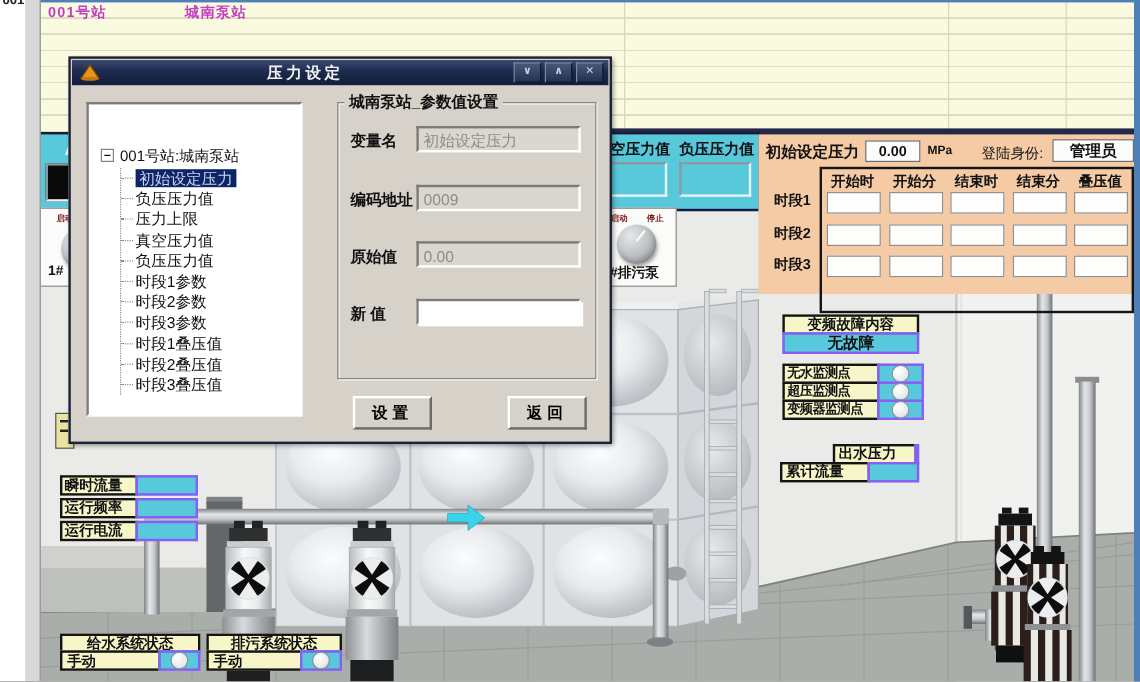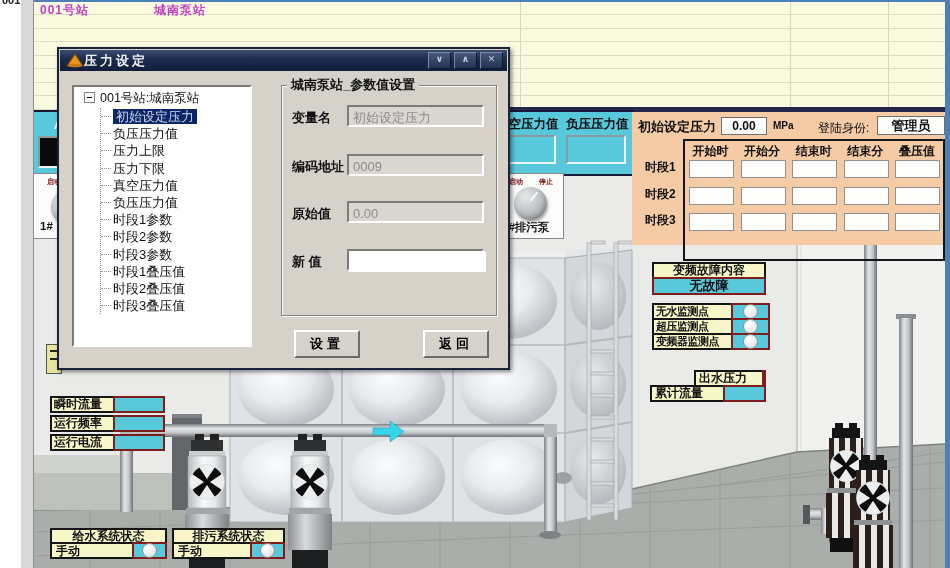--- a/index.html
+++ b/index.html
@@ -28,37 +28,37 @@
   .knob-ind{width:2px;height:11px;background:#F8F8F8;}
   .tinyred{font-size:7px;color:#7A1010;font-weight:bold;}
   
   #settings-panel{left:632px;top:112px;width:313px;height:133px;background:#F4CBA4;z-index:2;}
   .wbox{background:#FCFCFA;border:1px solid #6E6E6E;text-align:center;}
   #period-table{left:51px;top:27px;width:258px;height:118px;border:2px solid #141414;}
   .pcell{position:absolute;width:43px;height:16px;background:#FDFDFB;border:1px solid #909090;}
   .phead{position:absolute;width:51px;top:2px;text-align:center;font-weight:bold;font-size:12px;}
   
   .yc{background:#F7F6C9;border:2px solid #141414;}
-  .cc{background:#58C8DB;border:2px solid #7f1d1d;}
+  .cc{background:#58C8DB;border:2px solid #8b5cf6;}
   .lamp{width:13px;height:13px;border-radius:50%;border:1px solid #8A9296;
         background:radial-gradient(circle at 35% 30%,#FFFFFF,#E6EAEC 65%,#BCC0C2);}
   .rowflex{display:flex;}
   
   #dialog{left:57px;top:47px;width:449px;height:319px;z-index:10;background:#D6D2CA;
           border:2px solid #1B2338;box-shadow:2px 2px 4px rgba(0,0,0,.45);}
   #dlg-title{position:absolute;left:1px;top:1px;right:1px;height:21px;
      background:linear-gradient(180deg,#3A4C72,#1C2A4C 45%,#121D3A);display:flex;align-items:center;}
-  #dlg-title .t{flex:1;color:#F0F0F4;font-size:13px;font-weight:bold;letter-spacing:3px;}
+  #dlg-title .t{flex:1;text-align:center;color:#F0F0F4;font-size:13px;font-weight:bold;letter-spacing:3px;}
   .winbtn{width:21px;height:15px;margin-left:3px;background:linear-gradient(#46587C,#24324F);
      border:1px solid;border-color:#7C8AA6 #0E1830 #0E1830 #7C8AA6;color:#C2CEE2;
      font-size:9px;line-height:13px;text-align:center;font-weight:bold;}
   #tree{left:13px;top:36px;width:176px;height:258px;background:#FFF;
         border-top:2px solid #7E7A74;border-left:2px solid #7E7A74;
         border-bottom:2px solid #FFF;border-right:2px solid #FFF;overflow:hidden;font-size:13px;}
-  .tree-root{padding:3px 0 1px 10px;font-size:12.5px;white-space:nowrap;}
+  .tree-root{padding:3px 0 1px 10px;font-size:12.5px;white-space:nowrap;margin-top:32px;}
   .expander{display:inline-block;width:9px;height:9px;border:1px solid #828282;background:#FFF;
             position:relative;margin-right:5px;vertical-align:-1px;}
   .expander::before{content:"";position:absolute;left:2px;top:4px;width:5px;height:1px;background:#000;}
   .tree-items{margin-left:26px;border-left:1px dotted #8E8E8E;}
   .tree-item{height:17.2px;line-height:17.2px;padding-left:12px;position:relative;white-space:nowrap;}
   .tree-item::before{content:"";position:absolute;left:0;top:8px;width:10px;border-top:1px dotted #8E8E8E;}
   .sel{background:#0B2568;color:#CBD6EA;padding:0 3px;}
   .grpbox{left:222px;top:36px;width:214px;height:229px;border:1px solid #87837B;
           box-shadow:1px 1px 0 rgba(255,255,255,.9), inset 1px 1px 0 rgba(255,255,255,.9);}
   .fldlab{font-size:13px;font-weight:bold;}
@@ -441,21 +441,20 @@
     </div>
 
     <div id="tree" class="abs">
       <div class="tree-root">
         <span class="expander"></span><span>001号站:城南泵站</span>
       </div>
       <div class="tree-items">
         <div class="tree-item"><span class="sel">初始设定压力</span></div>
         <div class="tree-item"><span>负压压力值</span></div>
         <div class="tree-item"><span>压力上限</span></div>
-        <div class="tree-item"><span>压力下限</span></div>
         <div class="tree-item"><span>真空压力值</span></div>
         <div class="tree-item"><span>负压压力值</span></div>
         <div class="tree-item"><span>时段1参数</span></div>
         <div class="tree-item"><span>时段2参数</span></div>
         <div class="tree-item"><span>时段3参数</span></div>
         <div class="tree-item"><span>时段1叠压值</span></div>
         <div class="tree-item"><span>时段2叠压值</span></div>
         <div class="tree-item"><span>时段3叠压值</span></div>
       </div>
     </div>

